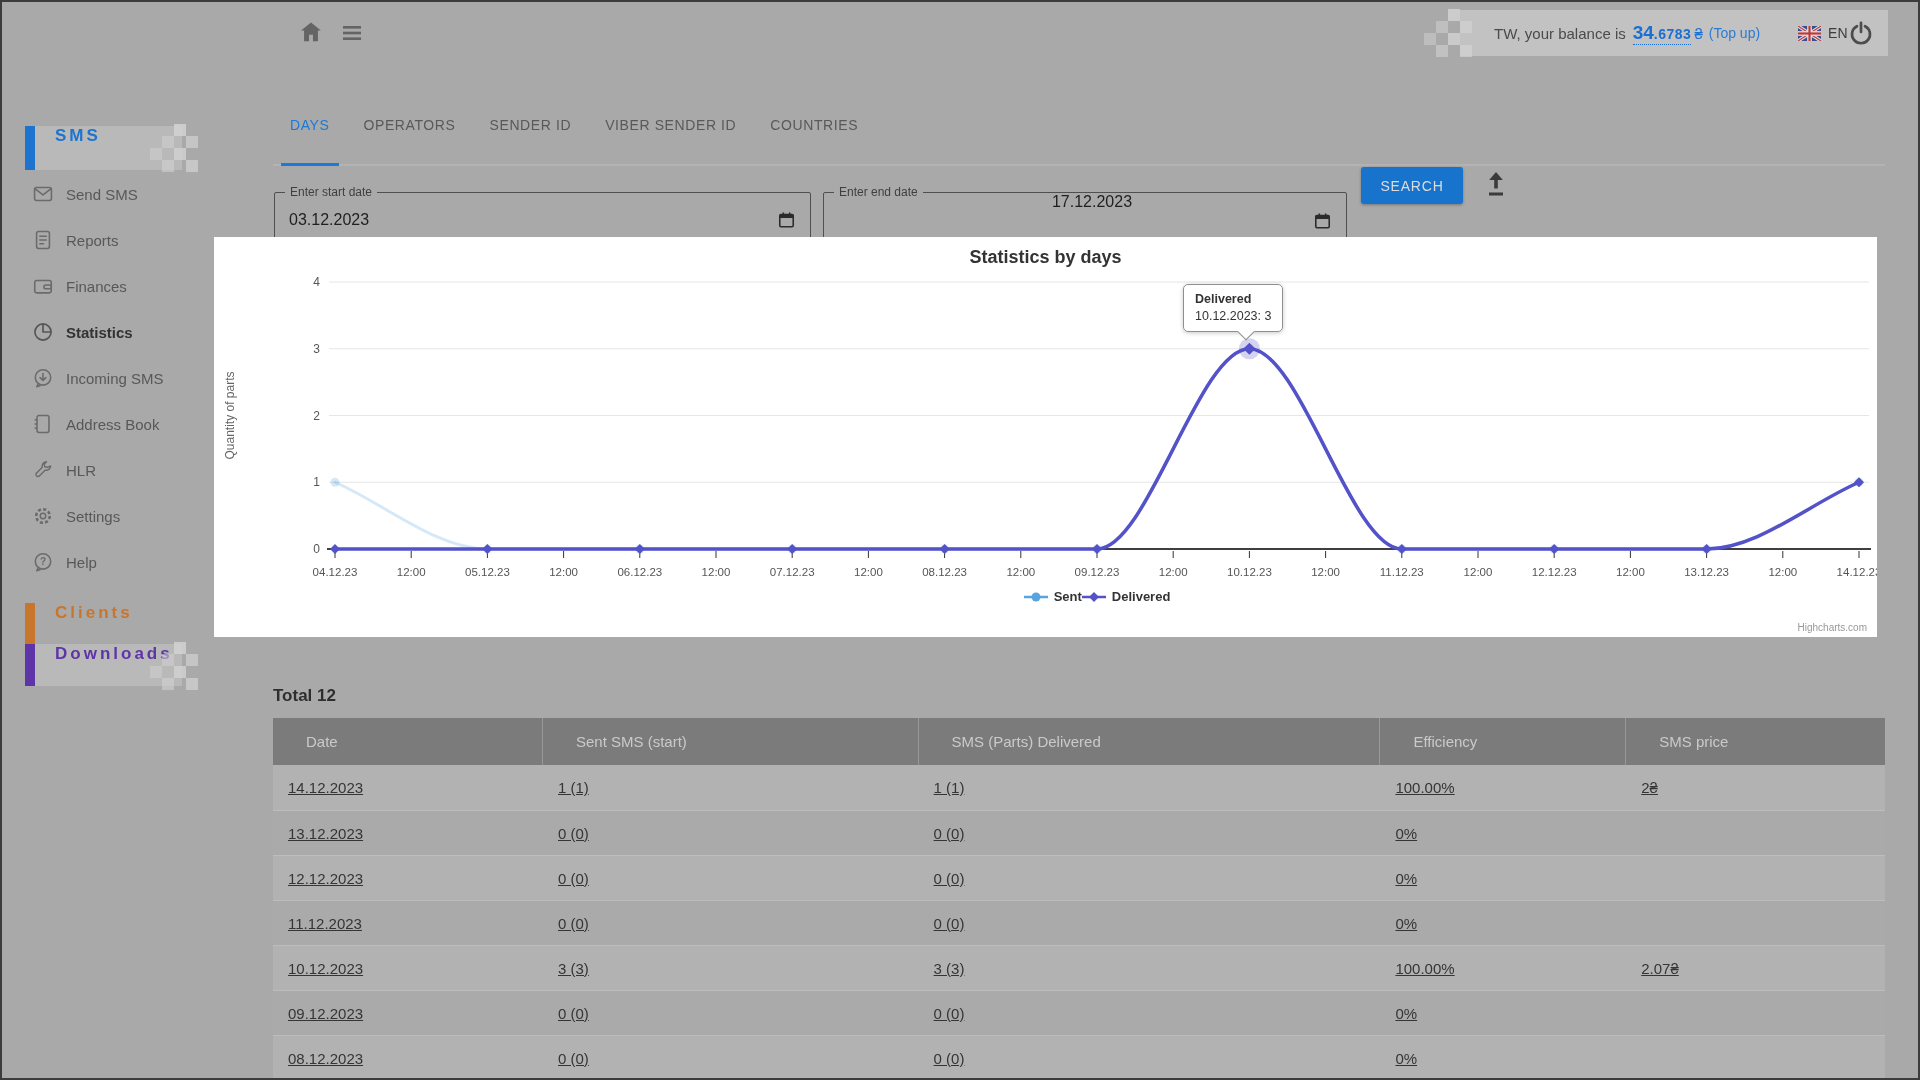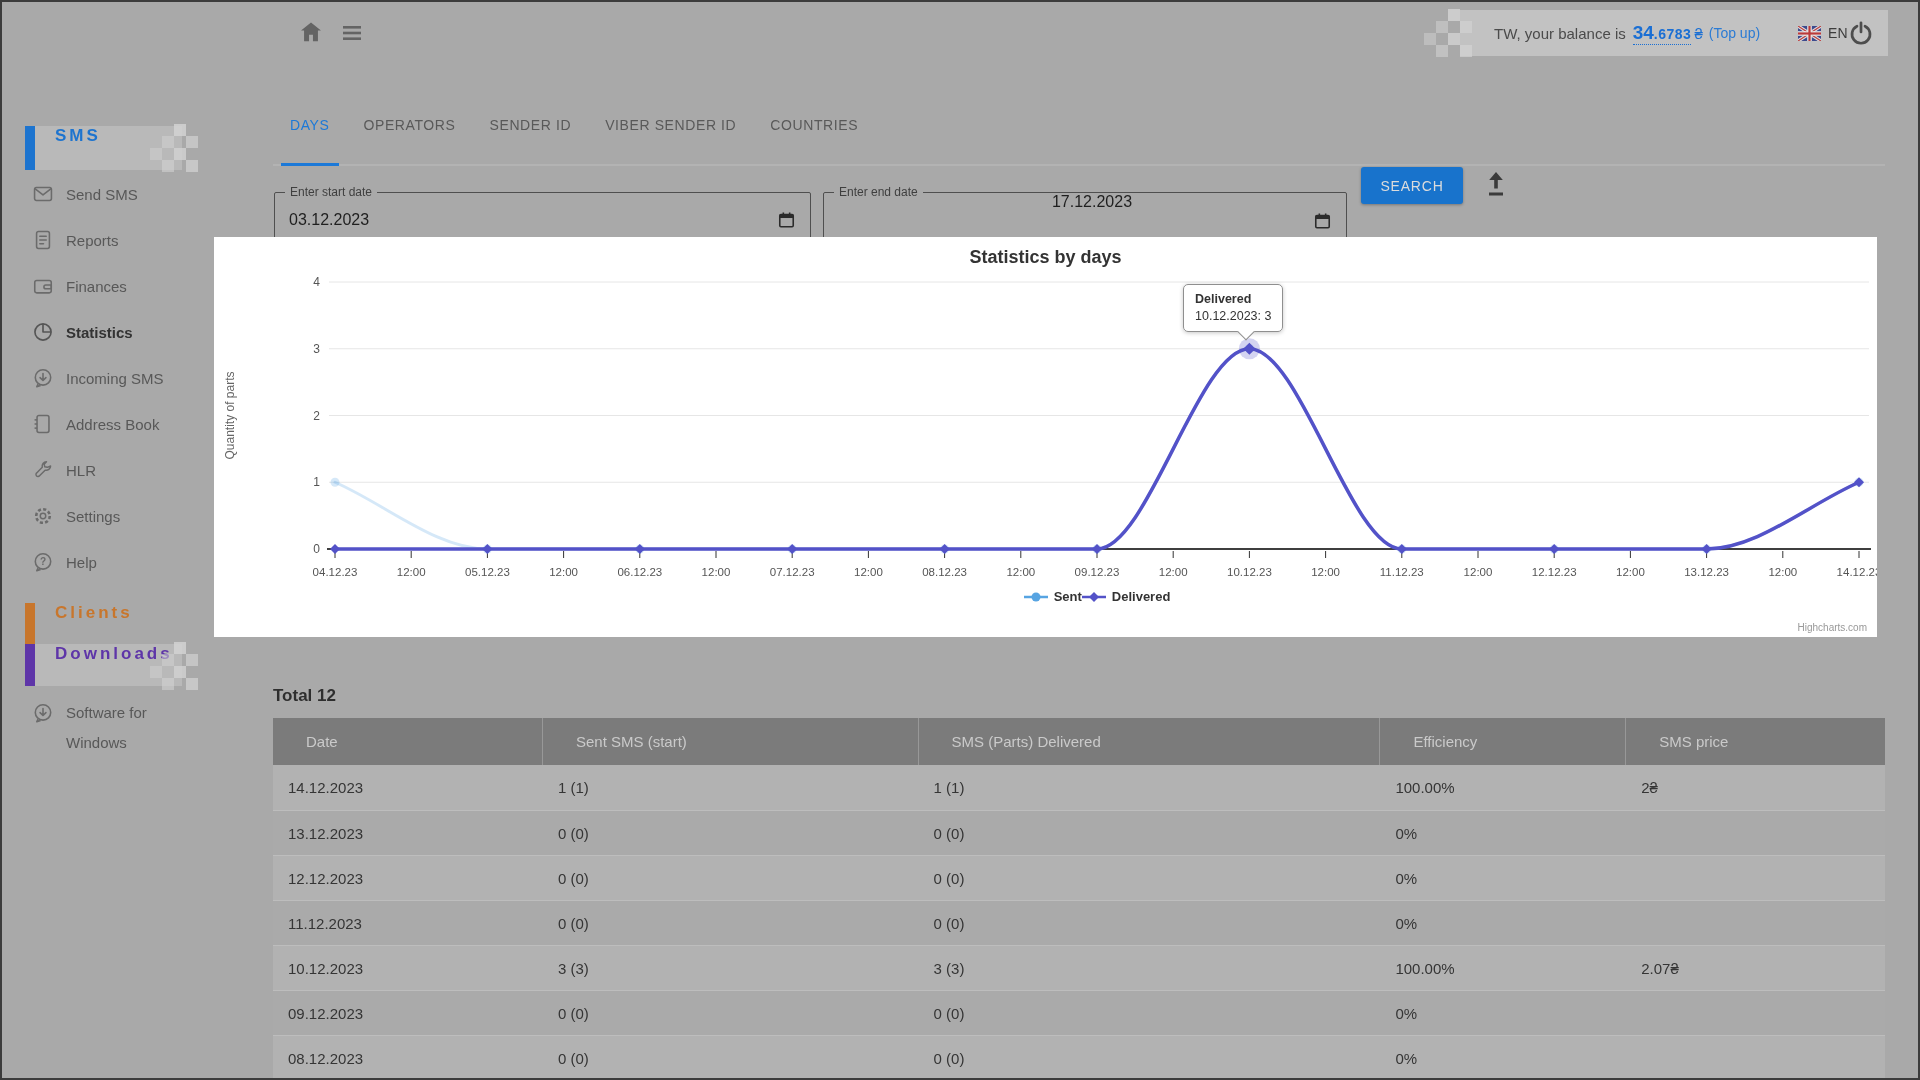--- a/index.html
+++ b/index.html
@@ -82,21 +82,21 @@
   .total-label{position:absolute;left:271px;top:670px;font-size:17px;color:#2e2e2e;}
   .stats-table{position:absolute;left:271px;top:716px;width:1612px;}
   .t-row{display:grid;grid-template-columns:16.75% 23.3% 28.65% 15.25% 16.05%;}
   .t-head{background:#7b7b7b;height:47px;}
   .t-head .t-cell{color:#cacaca;font-size:15px;display:flex;align-items:center;padding-left:33px;border-right:1px solid #989898;}
   .t-head .t-cell:last-child{border-right:none;}
   .t-body .t-row{height:45px;border-top:1px solid #bdbdbd;}
   .t-body .t-row:first-child{border-top:none;}
   .t-body .t-row:nth-child(odd){background:#b2b2b2;}
   .t-body .t-row:nth-child(even){background:#aaaaaa;}
-  .t-body .t-cell{font-size:15px;color:#353535;display:flex;align-items:center;padding-left:15px;}
+  .t-body .t-cell{font-size:15px;color:#353535;display:flex;align-items:center;padding-left:15px;text-decoration:underline;}
 </style>
 </head>
 <body>
 
 <div class="screen">
 
   <button class="icon-btn home-btn" title="Home">
     <svg width="26" height="26" viewBox="0 0 24 24">
       <path d="M12 3.2 L2.8 10.6 H5.6 V20.5 H10.2 V14.6 H13.8 V20.5 H18.4 V10.6 H21.2 Z" fill="#646464"></path>
     </svg>
@@ -240,28 +240,20 @@
     <svg class="pixel-deco deco-downloads" width="48" height="48">
         <rect x="24" y="0" width="12" height="12" fill="#d2d2d2" fill-opacity="0.85"></rect>
         <rect x="12" y="12" width="12" height="12" fill="#d2d2d2" fill-opacity="0.55"></rect>
         <rect x="36" y="12" width="12" height="12" fill="#d2d2d2" fill-opacity="0.7"></rect>
         <rect x="0" y="24" width="12" height="12" fill="#d2d2d2" fill-opacity="0.5"></rect>
         <rect x="24" y="24" width="12" height="12" fill="#d2d2d2" fill-opacity="0.8"></rect>
         <rect x="12" y="36" width="12" height="12" fill="#d2d2d2" fill-opacity="0.6"></rect>
         <rect x="36" y="36" width="12" height="12" fill="#d2d2d2" fill-opacity="0.75"></rect>
       </svg>
 
-    <div class="software-item">
-      <span class="ic" id="software-icon"><svg width="22" height="22" viewBox="0 0 24 24">
-            <circle cx="12" cy="11.4" r="8.4" fill="none" stroke="#6b6b6b" stroke-width="1.7"></circle>
-            <path d="M6.6 18.6 L5.2 21.6 L9.4 20.2" fill="none" stroke="#6b6b6b" stroke-width="1.7" stroke-linejoin="round"></path>
-            <path d="M12 7 V14.6 M8.8 11.6 L12 14.8 L15.2 11.6" fill="none" stroke="#6b6b6b" stroke-width="1.7" stroke-linecap="round" stroke-linejoin="round"></path>
-          </svg></span>
-      <span class="lbl">Software for Windows</span>
-    </div>
   </aside>
 
   <div class="tabs" id="tabs">
       <button class="tab active">DAYS</button>
       <button class="tab">OPERATORS</button>
       <button class="tab">SENDER ID</button>
       <button class="tab">VIBER SENDER ID</button>
       <button class="tab">COUNTRIES</button>
     </div>
 

